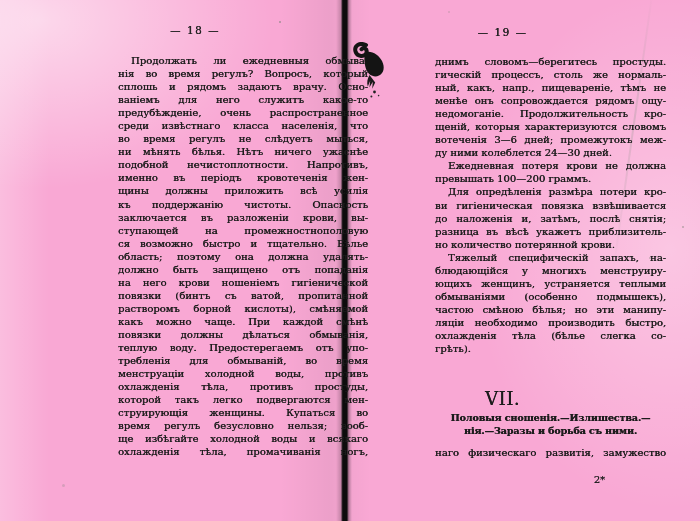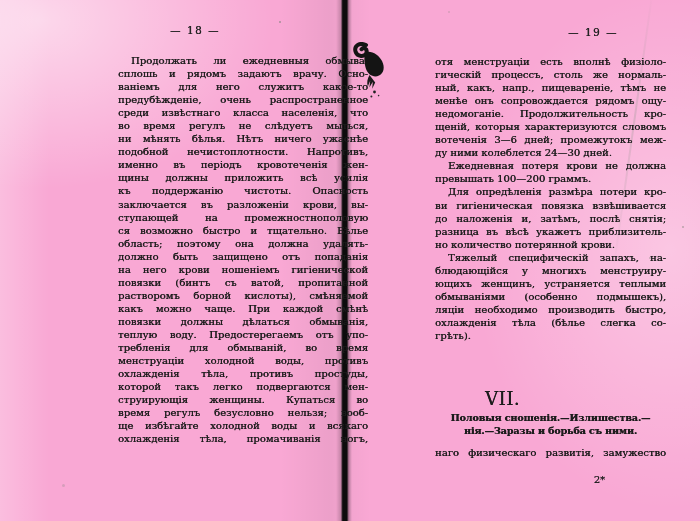--- a/index.html
+++ b/index.html
@@ -20,21 +20,21 @@
   .gutter{
     position:absolute;left:336px;top:0;width:16px;height:100%;
     background:linear-gradient(to right,
       rgba(0,0,0,0) 0%, rgba(0,0,0,0.18) 30%,
       #0c0c0c 42%, #0c0c0c 68%,
       rgba(0,0,0,0.25) 80%, rgba(0,0,0,0) 100%);
   }
   .inked{text-shadow:0.35px 0 0 currentColor;}
   .page-header{position:absolute;font-size:10.5px;letter-spacing:1.5px;text-align:center;color:#222;}
   .page-header.left{left:70px;top:24px;width:250px;}
-  .page-header.right{left:387px;top:26px;width:231px;text-align:right;}
+  .page-header.right{left:387px;top:26px;width:231px;}
   .page-text{position:absolute;font-size:10px;line-height:13.05px;margin-left:48px;}
   .left-body{left:70px;top:54px;width:250px;}
   .right-body{left:387px;top:55px;width:231px;}
   .line{
     text-align:justify;text-align-last:justify;
     height:13.05px;overflow:hidden;
   }
   .line.indent{text-indent:13px;}
   .line.para-end{text-align-last:left;}
   .centered .line{text-align:center;text-align-last:center;}
@@ -60,20 +60,21 @@
 <body>
 
 <div id="screen">
   <div class="vignette"></div>
   <div class="gutter"></div>
   <div class="crease"></div>
 
   <div class="page-header left inked">— 18 —</div>
   <div class="page-text left-body inked">
       <div class="line indent">Продолжать ли ежедневныя обмыва-</div>
+      <div class="line">нія во время регулъ? Вопросъ, который</div>
       <div class="line">сплошь и рядомъ задаютъ врачу. Осно-</div>
       <div class="line">ваніемъ для него служитъ какое-то</div>
       <div class="line">предубѣжденіе, очень распространенное</div>
       <div class="line">среди извѣстнаго класса населенія, что</div>
       <div class="line">во время регулъ не слѣдуетъ мыться,</div>
       <div class="line">ни мѣнять бѣлья. Нѣтъ ничего ужаснѣе</div>
       <div class="line">подобной нечистоплотности. Напротивъ,</div>
       <div class="line">именно въ періодъ кровотеченія жен-</div>
       <div class="line">щины должны приложить всѣ усилія</div>
       <div class="line">къ поддержанію чистоты. Опасность</div>
@@ -93,39 +94,40 @@
       <div class="line">охлажденія тѣла, противъ простуды,</div>
       <div class="line">которой такъ легко подвергаются мен-</div>
       <div class="line">струирующія женщины. Купаться во</div>
       <div class="line">время регулъ безусловно нельзя; вооб-</div>
       <div class="line">ще избѣгайте холодной воды и всякаго</div>
       <div class="line">охлажденія тѣла, промачиванія ногъ,</div>
     </div>
 
   <div class="page-header right inked">— 19 —</div>
   <div class="page-text right-body inked">
-      <div class="line">отя менструаціи есть вполнѣ физіоло-</div>
+      <div class="line">днимъ словомъ—берегитесь простуды.</div>
       <div class="line">гическій процессъ, столь же нормаль-</div>
       <div class="line">ный, какъ, напр., пищевареніе, тѣмъ не</div>
       <div class="line">менѣе онъ сопровождается рядомъ ощу-</div>
       <div class="line">недомоганіе. Продолжительность кро-</div>
       <div class="line">щеній, которыя характеризуются словомъ</div>
       <div class="line">вотеченія 3—6 дней; промежутокъ меж-</div>
       <div class="line para-end">ду ними колеблется 24—30 дней.</div>
       <div class="line indent">Ежедневная потеря крови не должна</div>
       <div class="line para-end">превышать 100—200 граммъ.</div>
       <div class="line indent">Для опредѣленія размѣра потери кро-</div>
       <div class="line">ви гигіеническая повязка взвѣшивается</div>
       <div class="line">до наложенія и, затѣмъ, послѣ снятія;</div>
       <div class="line">разница въ вѣсѣ укажетъ приблизитель-</div>
       <div class="line para-end">но количество потерянной крови.</div>
       <div class="line indent">Тяжелый специфическій запахъ, на-</div>
       <div class="line">блюдающійся у многихъ менструиру-</div>
       <div class="line">ющихъ женщинъ, устраняется теплыми</div>
       <div class="line">обмываніями (особенно подмышекъ),</div>
+      <div class="line">частою смѣною бѣлья; но эти манипу-</div>
       <div class="line">ляціи необходимо производить быстро,</div>
       <div class="line">охлажденія тѣла (бѣлье слегка со-</div>
       <div class="line para-end">грѣть).</div>
     </div>
 
   <div class="section-number inked">VII.</div>
   <div class="page-text section-title centered inked">
       <div class="line">Половыя сношенія.—Излишества.—Извраще-</div>
       <div class="line">нія.—Заразы и борьба съ ними.</div>
     </div>

